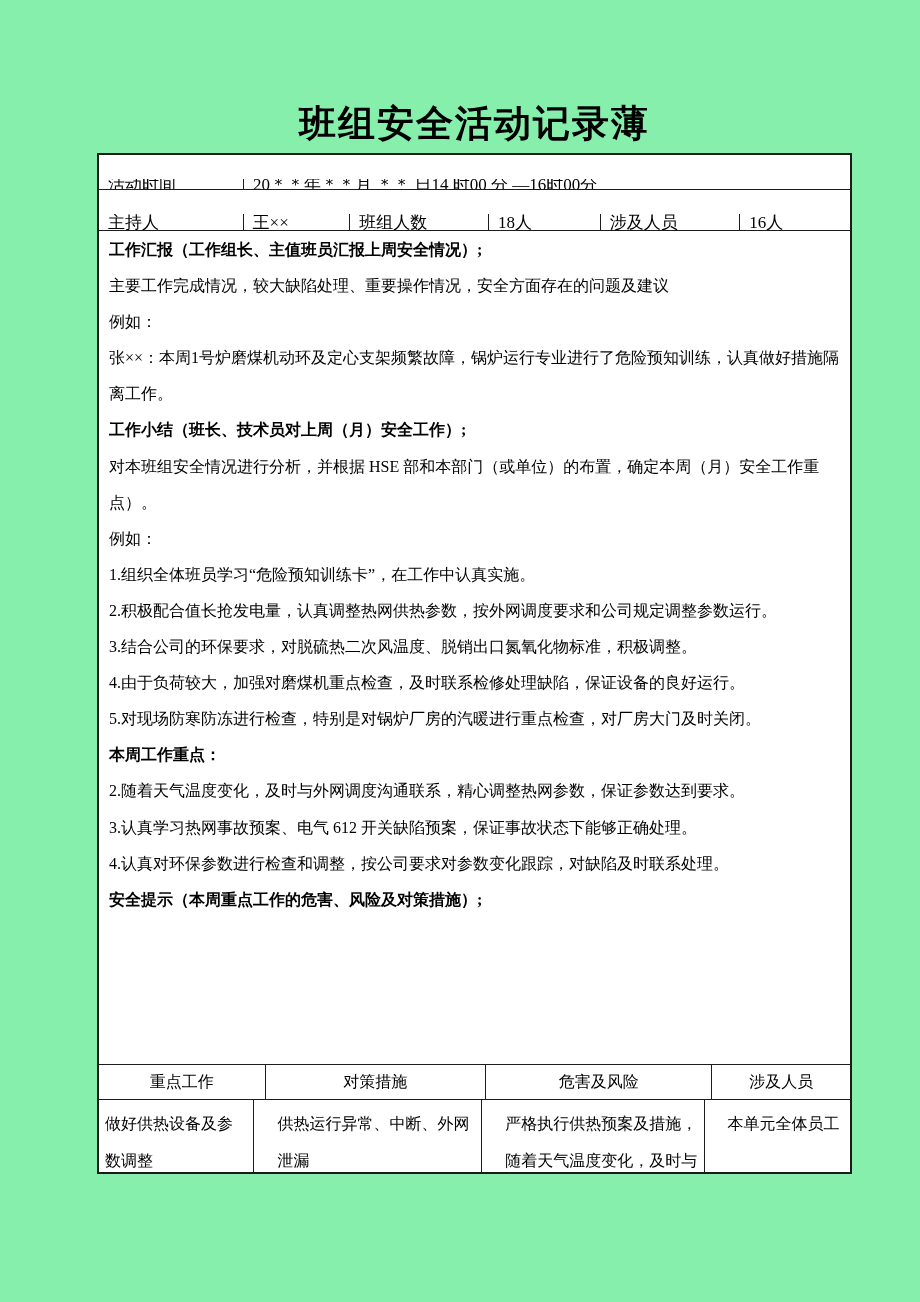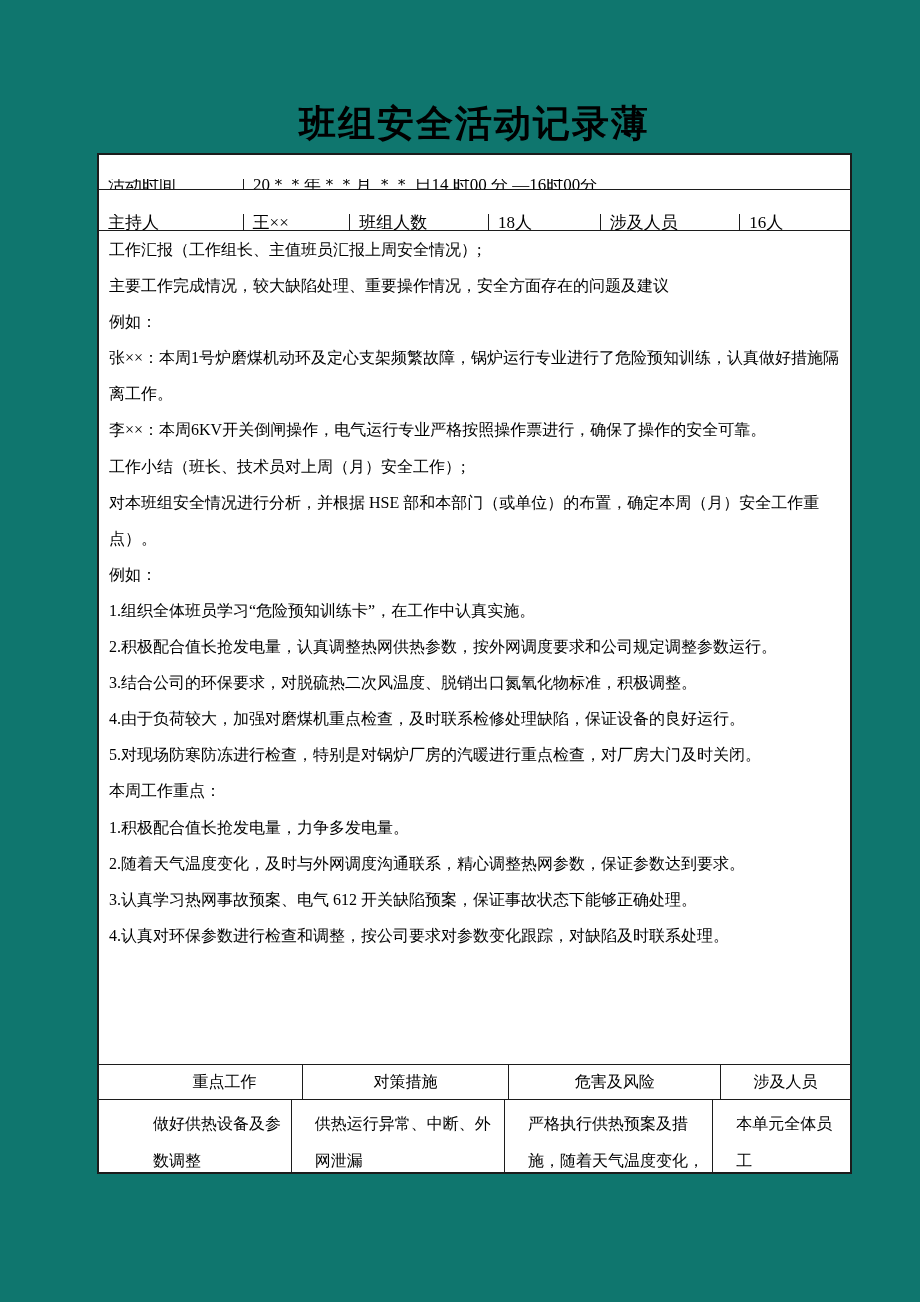--- a/index.html
+++ b/index.html
@@ -4,21 +4,21 @@
 <style>
   * { margin: 0; padding: 0; box-sizing: border-box; }
   html, body { background: #ffffff; }
   body {
     width: 920px; height: 1302px;
     font-family: "Liberation Serif", "DejaVu Serif", serif;
     color: #000;
     position: relative;
     overflow: hidden;
   }
-  .page { position: absolute; inset: 0; background: #0f766e; }
+  .page { position: absolute; inset: 0; background: #86efac; }
 
   .doc-title {
     position: absolute;
     top: 100px; left: 97px; width: 755px;
     text-align: center;
     font-size: 37px;
     font-weight: 700;
     letter-spacing: 2px;
     line-height: 48px;
     white-space: nowrap;
@@ -59,42 +59,42 @@
   .report-body {
     height: 833px;
     padding: 1px 10px 0 10px;
     overflow: hidden;
   }
   .para {
     font-size: 16px;
     line-height: 36.1px;
     text-align: left;
   }
-  .para.bold { font-weight: 400; }
+  .para.bold { font-weight: 700; }
 
   .safety-header { height: 35px; }
   .safety-header .hcell {
     border-right: 1px solid #1c1c1c;
     display: flex; align-items: center; justify-content: center;
     font-size: 16px;
     overflow: hidden; white-space: nowrap;
   }
   .safety-header .hcell:last-child { border-right: none; }
 
   .safety-data { height: 72px; }
   .safety-data .dcell {
     border-right: 1px solid #1c1c1c;
     font-size: 16px;
     line-height: 37px;
     padding: 5px 6px 0 6px;
     overflow: hidden;
   }
   .safety-data .dcell:last-child { border-right: none; }
 
-  .c1 { width: 167px; margin-left: 48px; }
+  .c1 { width: 167px; }
   .c2 { width: 227px; }
   .c3 { width: 221px; }
   .c4 { width: 138px; }
 </style>
 </head>
 <body>
 
 <div class="page">
 
   <div class="doc-title">班组安全活动记录薄</div>
@@ -114,34 +114,33 @@
       <div class="cell w-atlbl">涉及人员</div>
       <div class="cell w-atval">16人</div>
     </div>
 
     <div class="row">
       <div class="report-body" style="width:755px;">
           <div class="para bold">工作汇报（工作组长、主值班员汇报上周安全情况）;</div>
           <div class="para">主要工作完成情况，较大缺陷处理、重要操作情况，安全方面存在的问题及建议</div>
           <div class="para">例如：</div>
           <div class="para">张××：本周1号炉磨煤机动环及定心支架频繁故障，锅炉运行专业进行了危险预知训练，认真做好措施隔离工作。</div>
-          <div class="para">李××：本周6KV开关倒闸操作，电气运行专业严格按照操作票进行，确保了操作的安全可靠。</div>
           <div class="para bold">工作小结（班长、技术员对上周（月）安全工作）;</div>
           <div class="para">对本班组安全情况进行分析，并根据 HSE 部和本部门（或单位）的布置，确定本周（月）安全工作重点）。</div>
           <div class="para">例如：</div>
           <div class="para">1.组织全体班员学习“危险预知训练卡”，在工作中认真实施。</div>
           <div class="para">2.积极配合值长抢发电量，认真调整热网供热参数，按外网调度要求和公司规定调整参数运行。</div>
           <div class="para">3.结合公司的环保要求，对脱硫热二次风温度、脱销出口氮氧化物标准，积极调整。</div>
           <div class="para">4.由于负荷较大，加强对磨煤机重点检查，及时联系检修处理缺陷，保证设备的良好运行。</div>
           <div class="para">5.对现场防寒防冻进行检查，特别是对锅炉厂房的汽暖进行重点检查，对厂房大门及时关闭。</div>
           <div class="para bold">本周工作重点：</div>
-          <div class="para">1.积极配合值长抢发电量，力争多发电量。</div>
           <div class="para">2.随着天气温度变化，及时与外网调度沟通联系，精心调整热网参数，保证参数达到要求。</div>
           <div class="para">3.认真学习热网事故预案、电气 612 开关缺陷预案，保证事故状态下能够正确处理。</div>
           <div class="para">4.认真对环保参数进行检查和调整，按公司要求对参数变化跟踪，对缺陷及时联系处理。</div>
+          <div class="para bold">安全提示（本周重点工作的危害、风险及对策措施）;</div>
         </div>
     </div>
 
     <div class="row safety-header">
       <div class="hcell c1">重点工作</div>
       <div class="hcell c3">对策措施</div>
       <div class="hcell c2">危害及风险</div>
       <div class="hcell c4">涉及人员</div>
     </div>
 

